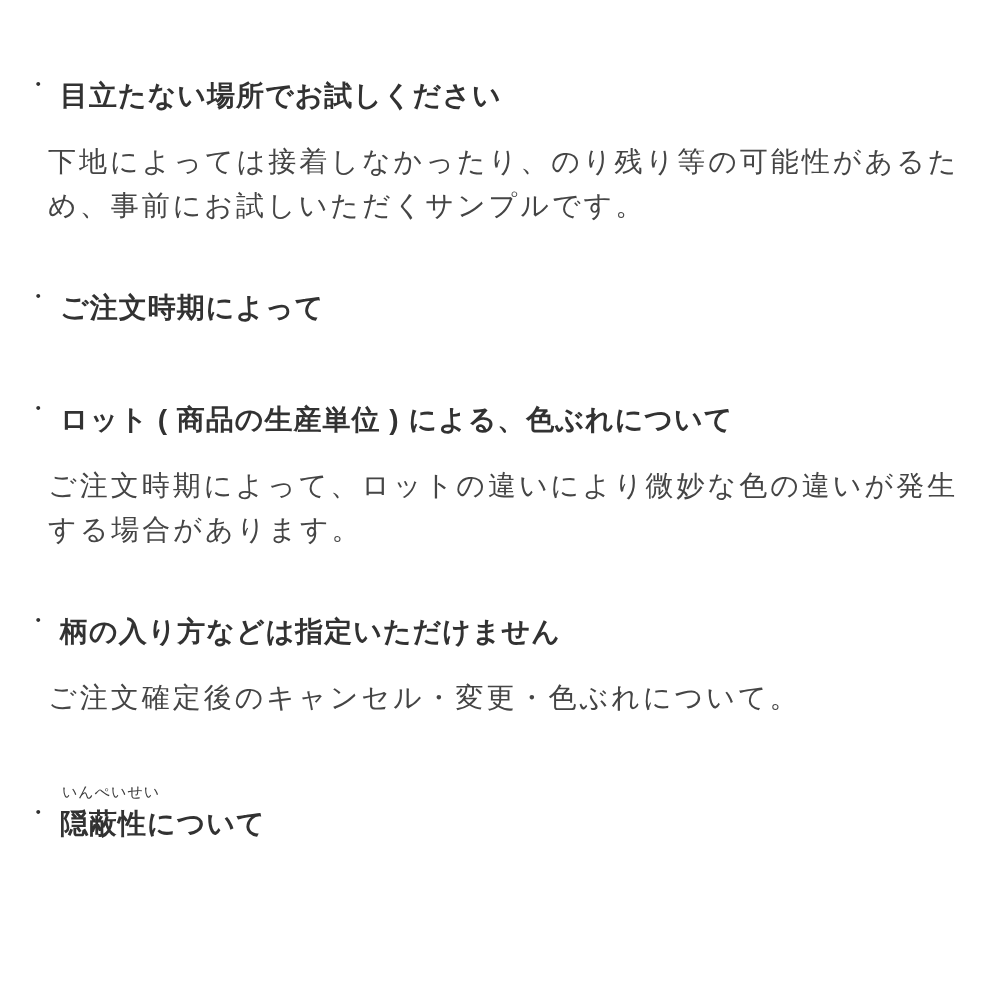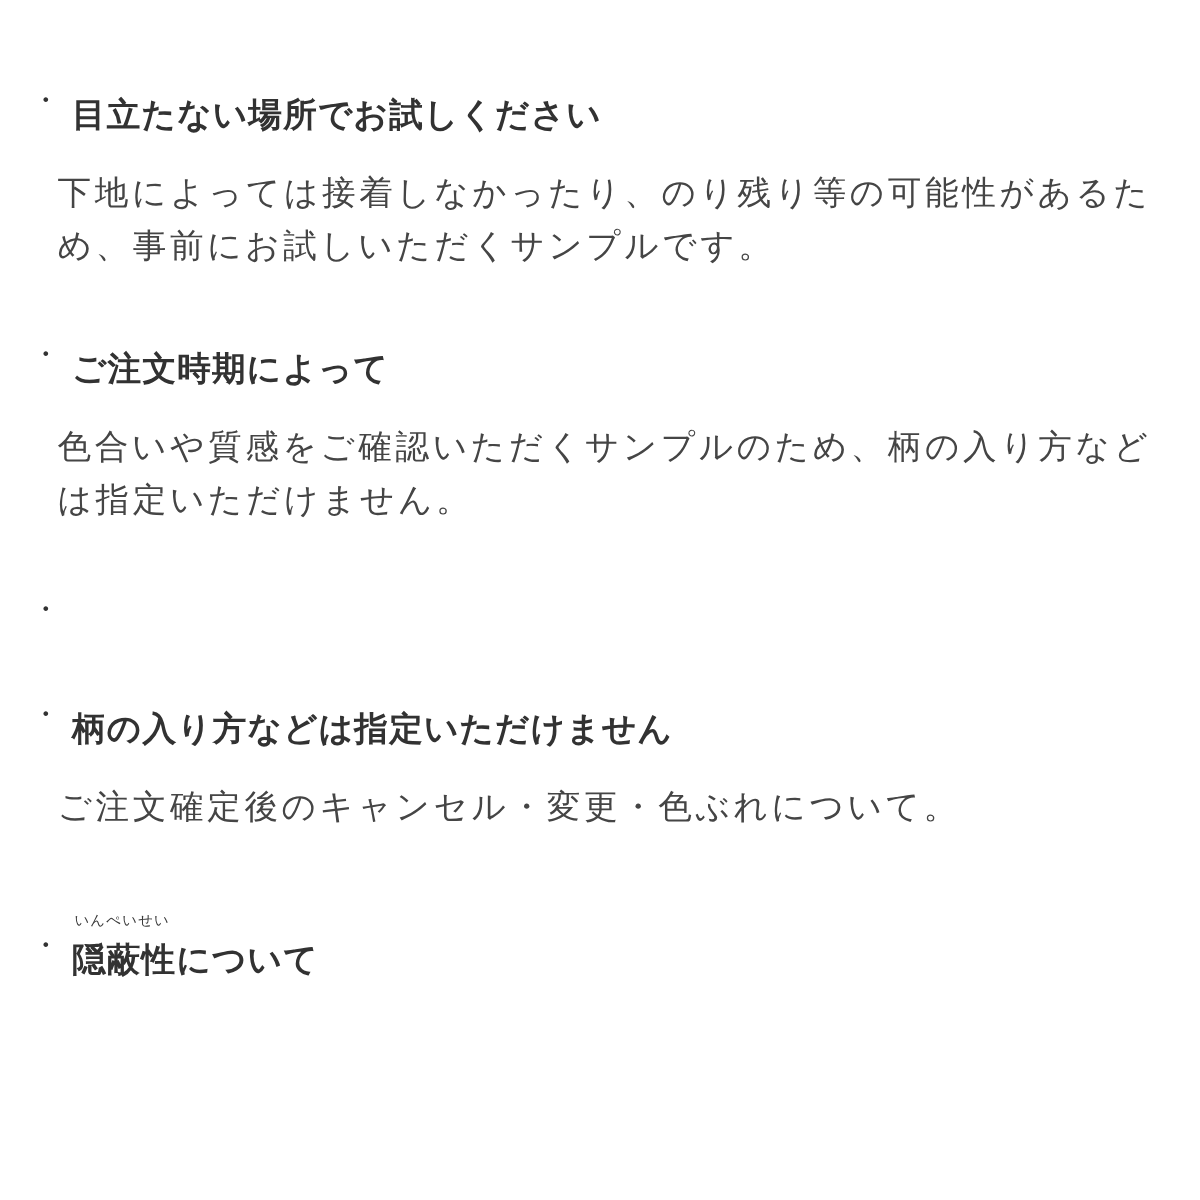--- a/index.html
+++ b/index.html
@@ -57,21 +57,21 @@
     padding-top: 24px;
   }
   .ruby-wrap {
     position: relative;
     display: inline-block;
   }
   .furigana {
     position: absolute;
     top: -20px;
     left: 2px;
-    font-size: 12px;
+    font-size: 15px;
     font-weight: 400;
     line-height: 15px;
     letter-spacing: 1px;
     color: #3a3a3a;
     white-space: nowrap;
   }
 </style>
 </head>
 <body>
 
@@ -83,27 +83,28 @@
       <h2 class="heading">目立たない場所でお試しください</h2>
     </div>
     <p class="body">下地によっては接着しなかったり、のり残り等の可能性があるため、事前にお試しいただくサンプルです。</p>
   </section>
 
   <section class="notice">
     <div class="heading-row">
       <span class="bullet">・</span>
       <h2 class="heading">ご注文時期によって</h2>
     </div>
-    <p class="body">色合いや質感をご確認いただくサンプルのため、柄の入り方などは指定いただけません。</p>
   </section>
 
   <section class="notice">
     <div class="heading-row">
       <span class="bullet">・</span>
+      <h2 class="heading">ロット ( 商品の生産単位 ) による、色ぶれについて</h2>
     </div>
+    <p class="body">ご注文時期によって、ロットの違いにより微妙な色の違いが発生する場合があります。</p>
   </section>
 
   <section class="notice">
     <div class="heading-row">
       <span class="bullet">・</span>
       <h2 class="heading">柄の入り方などは指定いただけません</h2>
     </div>
     <p class="body">ご注文確定後のキャンセル・変更・色ぶれについて。</p>
   </section>
 

